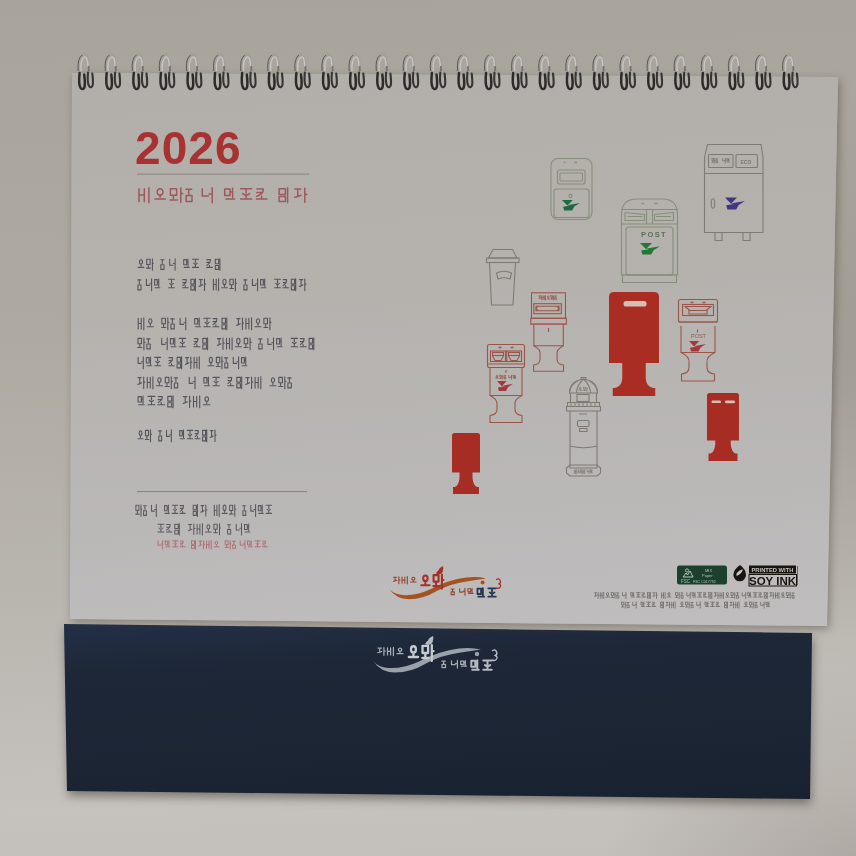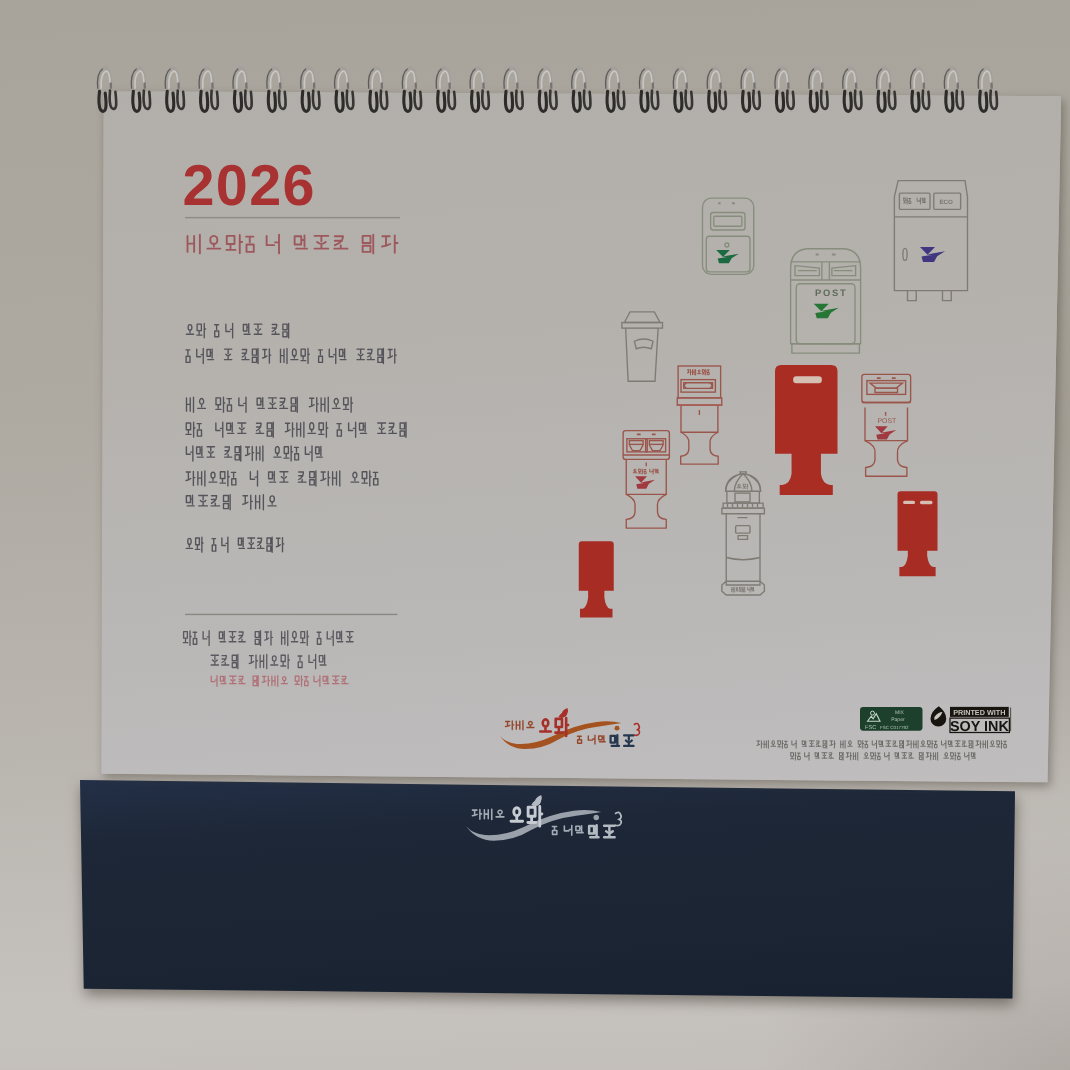--- a/index.html
+++ b/index.html
@@ -25,21 +25,21 @@
           <path d="M52 10 q2.5-5 8-4.5 q0.2 5-5.5 5.5 z M54.5 9 q0-5 5.5-7 q1.8 5-3.5 7.5 z" fill="#b4bac2"></path>
           <path d="M5.0 14.1H8.5M6.7 14.1V17.9M4.9 18.6Q7.0 18.4 8.7 17.5M10.9 13.7V21.3M10.9 17.1H12.2 M14.5 13.9V20.9M17.6 13.9V20.9M14.5 17.3H17.6M20.4 13.4V21.5 M27.0 15.7m-1.6 0.0a1.6 1.5 0 1 0 3.3 0.0a1.6 1.5 0 1 0 -3.3 0.0M27.0 17.2V18.6M23.9 19.5H30.1" fill="none" stroke="#a4abb5" stroke-width="1.25" stroke-linecap="round" stroke-linejoin="round"></path>
           <path d="M40.4 15.4m-2.4 0.0a2.4 3.1 0 1 0 4.9 0.0a2.4 3.1 0 1 0 -4.9 0.0M40.4 18.5V21.2M35.8 23.0H45.1 M49.5 11.8H55.1V19.0H49.5V11.8M52.3 19.9V22.6M49.3 24.0H55.7M58.8 11.1V26.9M58.8 17.2H60.5" fill="none" stroke="#c6cad1" stroke-width="2.30" stroke-linecap="round" stroke-linejoin="round"></path>
           <path d="M68.9 27.2H72.3M70.6 27.2V29.6M69.0 30.4H72.5V33.5H69.0V30.4 M78.5 26.9V30.7H82.1M84.4 26.4V34.1M82.5 29.6H84.4 M87.7 27.0H90.8V30.4M87.7 27.0V30.4H90.8M92.3 26.7V31.3M91.3 28.6H92.3M88.4 32.1H93.5" fill="none" stroke="#a4abb5" stroke-width="1.25" stroke-linecap="round" stroke-linejoin="round"></path>
           <path d="M98.3 26.8H102.3V32.8M98.3 26.8V32.8H102.3M104.3 26.2V34.3M103.0 29.5H104.3M99.2 35.8H105.8 M110.3 26.5H118.7M114.5 26.5V30.4M111.9 31.0Q114.5 33.7 117.2 31.0M110.3 35.8H118.7M114.5 32.8V35.8" fill="none" stroke="#b4bac2" stroke-width="2.00" stroke-linecap="round" stroke-linejoin="round"></path>
           <path d="M119 17 q3.5-2.5 4.5 0.8 q1.2 2.5-1.2 3.7 q2.4 1 1.4 3.3 q-1.2 2.6-4.7 1.2" fill="none" stroke="#b4bac2" stroke-width="1.4"></path>
         </g>
       </svg>
 </div>
 
-<div class="abs" style="left:80px;top:72px;width:770px;height:556px;filter:drop-shadow(2px 3px 4px rgba(70,62,52,.45));">
+<div class="abs" style="left:69px;top:72px;width:770px;height:556px;filter:drop-shadow(2px 3px 4px rgba(70,62,52,.45));">
  <div class="abs" style="inset:0;clip-path:polygon(3px 1px,769px 5px,758px 554px,1px 547px);background:linear-gradient(176deg,#b2afaa 0%,#b5b2ae 40%,#bab8b7 75%,#bfbdbe 100%),linear-gradient(90deg,#b4b1ac 0%,#b4b1ac 100%);"></div>
  <svg class="abs" style="left:0;top:0;filter:blur(0.35px);" width="770" height="556" viewBox="0 0 770 556">
 
 <text x="66" y="92" font-family="Liberation Sans,sans-serif" font-size="46" font-weight="bold" fill="#a83232" letter-spacing="1.1">2026</text>
 
 <rect x="68" y="101.5" width="172" height="1.2" fill="#8f8c88"></rect>
 
 <path d="M70.0 116.7V129.5M75.3 116.7V129.5M70.0 122.9H75.3M79.9 115.8V130.7 M91.1 120.0m-2.8 0.0a2.8 2.8 0 1 0 5.5 0.0a2.8 2.8 0 1 0 -5.5 0.0M91.1 122.8V125.2M85.9 126.9H96.3 M101.4 116.7H107.6V123.2H101.4V116.7M104.4 124.1V126.5M101.1 127.9H108.4M111.8 116.0V130.5M111.8 121.6H113.7 M116.9 117.3H122.7M119.8 117.3V121.9M117.2 123.6H123.0V129.5H117.2V123.6 M133.3 116.7V124.1H139.3M143.2 115.8V130.7M140.0 121.9H143.2 M155.7 117.0H161.0V123.6M155.7 117.0V123.6H161.0M163.6 116.3V125.2M161.9 120.0H163.6M156.9 126.9H165.6 M171.6 116.7H182.6M177.1 116.7V120.9M173.6 121.6Q177.1 124.6 180.6 121.6M171.6 126.9H182.6M177.1 123.6V126.9 M187.8 117.0H194.4Q194.4 121.9 187.8 124.2M187.8 120.6H193.6M187.4 126.9H198.0M192.6 124.2V126.9 M210.1 116.7H216.4V122.4H210.1V116.7M218.6 115.8V130.7M210.1 124.6H216.4V129.5H210.1V124.6 M225.9 117.0H231.8M228.8 117.0V124.1M225.6 125.2Q229.3 124.9 232.2 123.2M235.8 116.3V130.2M235.8 122.4H238.0" fill="none" stroke="#9d585c" stroke-width="1.50" stroke-linecap="round" stroke-linejoin="round"></path>
 
 <path d="M72.0 189.9m-1.5 0.0a1.5 2.2 0 1 0 3.0 0.0a1.5 2.2 0 1 0 -3.0 0.0M72.0 192.1V194.1M69.1 195.4H74.9 M77.7 187.3H81.1V192.5H77.7V187.3M79.3 193.2V195.1M77.5 196.1H81.5M83.4 186.8V198.2M83.4 191.2H84.5 M91.7 187.8H94.9M93.3 187.8V191.5M91.8 192.8H95.0V197.4H91.8V192.8 M100.7 187.3V193.2H104.0M106.1 186.7V198.3M104.4 191.5H106.1 M114.7 187.6H117.6V192.8M114.7 187.6V192.8H117.6M119.0 187.0V194.1M118.1 189.9H119.0M115.3 195.4H120.1 M123.4 187.3H129.5M126.4 187.3V190.7M124.5 191.2Q126.4 193.5 128.4 191.2M123.4 195.4H129.5M126.4 192.8V195.4 M137.8 187.6H141.4Q141.4 191.5 137.8 193.3M137.8 190.4H141.0M137.6 195.4H143.4M140.4 193.3V195.4 M146.3 187.3H149.7V191.8H146.3V187.3M150.9 186.7V198.3M146.3 193.5H149.7V197.4H146.3V193.5" fill="none" stroke="#55545a" stroke-width="1.07" stroke-linecap="round" stroke-linejoin="round"></path>

